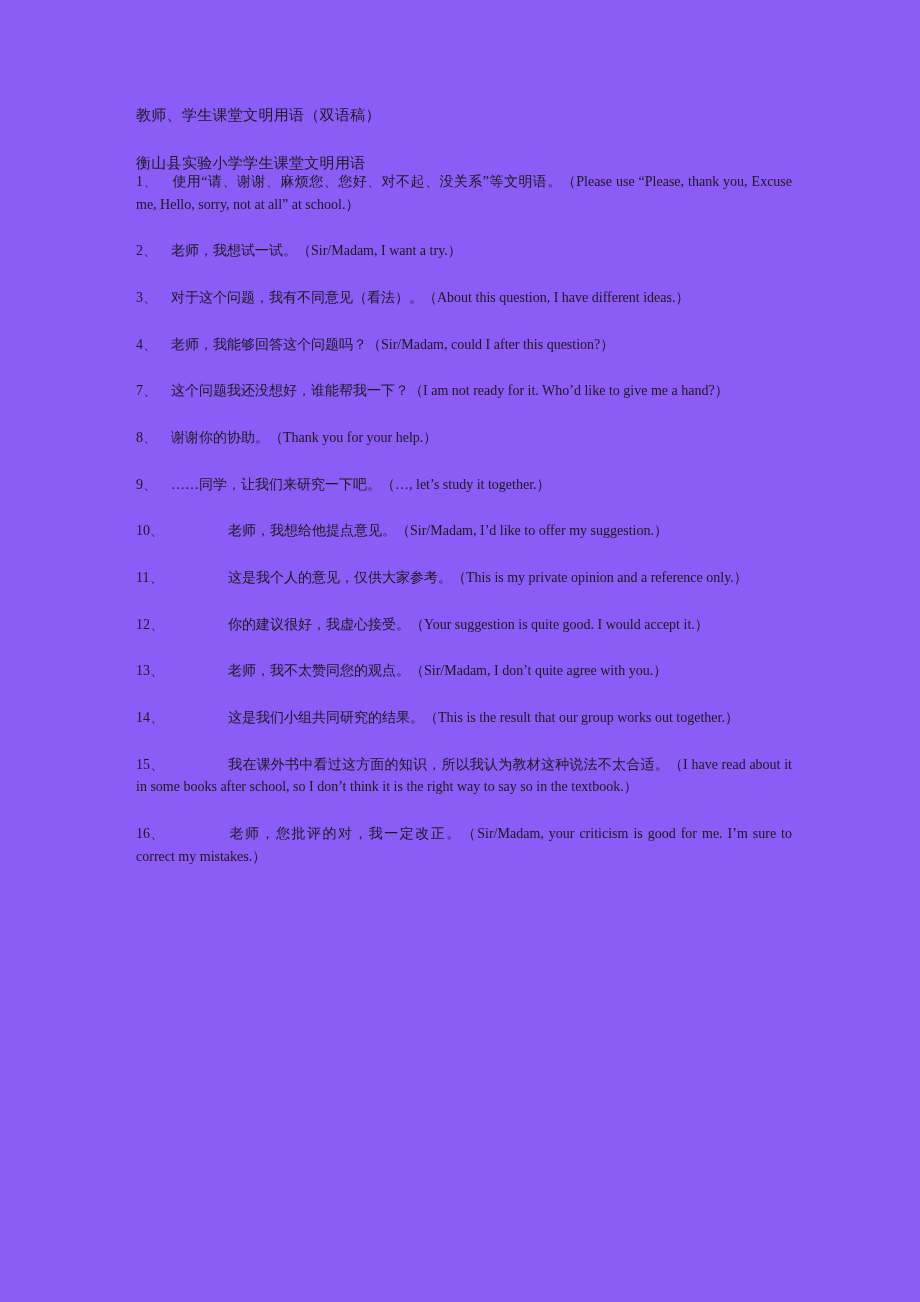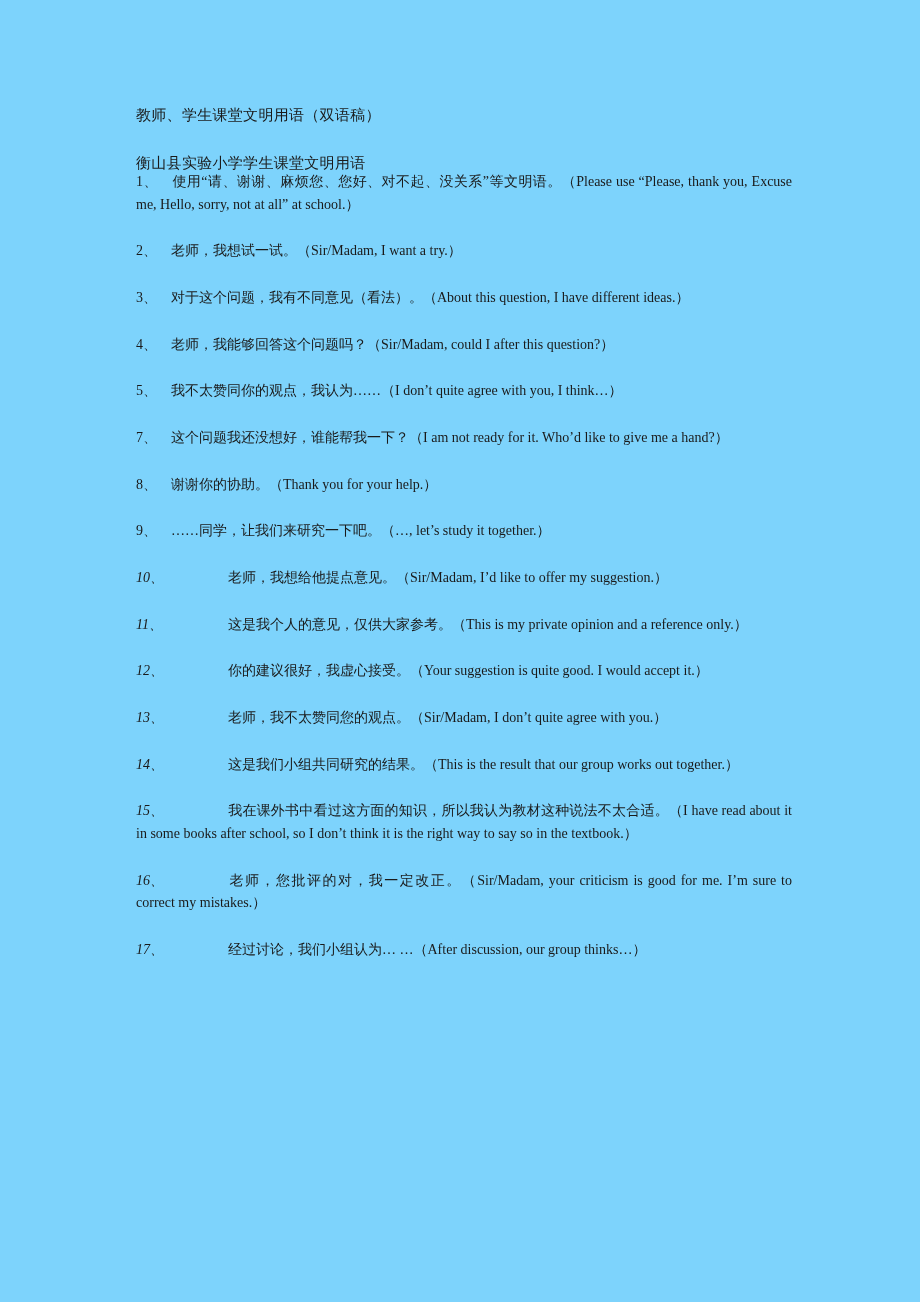--- a/index.html
+++ b/index.html
@@ -11,21 +11,21 @@
     width: 920px;
     height: 1302px;
     font-family: "Liberation Serif", "DejaVu Serif", serif;
     color: #1a1a1a;
     -webkit-font-smoothing: antialiased;
   }
   .page {
     position: relative;
     width: 920px;
     height: 1302px;
-    background: #7dd3fc;
+    background: #8b5cf6;
     box-sizing: border-box;
     padding: 108px 128px 0 136px;
   }
   .doc-title,
   .doc-subtitle {
     font-size: 15px;
     line-height: 1.0;
     letter-spacing: 0.3px;
     margin: 0;
     font-weight: normal;
@@ -49,47 +49,44 @@
   .item:last-child { margin-bottom: 0; }
 
   
   .num {
     white-space: pre;
   }
   
   .item.wide .num {
     display: inline-block;
     min-width: 92px;
-    font-style: italic;
   }
   .gap-sm { white-space: pre; }
 
   .body-text { }
 </style>
 </head>
 <body>
 
 <div class="page">
 
   <p class="doc-title">教师、学生课堂文明用语（双语稿）</p>
 
   <p class="doc-subtitle">衡山县实验小学学生课堂文明用语</p>
 
   <ol class="item-list">
       <li class="item"><span class="num">1、</span><span class="gap-sm"> </span><span class="body-text">使用“请、谢谢、麻烦您、您好、对不起、没关系”等文明语。（Please use  “Please, thank you, Excuse me, Hello, sorry, not at all”  at school.）</span></li>
       <li class="item"><span class="num">2、</span><span class="gap-sm"> </span><span class="body-text">老师，我想试一试。（Sir/Madam, I want a try.）</span></li>
       <li class="item"><span class="num">3、</span><span class="gap-sm"> </span><span class="body-text">对于这个问题，我有不同意见（看法）。（About this question, I have different ideas.）</span></li>
       <li class="item"><span class="num">4、</span><span class="gap-sm"> </span><span class="body-text">老师，我能够回答这个问题吗？（Sir/Madam, could I after this question?）</span></li>
-      <li class="item"><span class="num">5、</span><span class="gap-sm"> </span><span class="body-text">我不太赞同你的观点，我认为……（I don’t quite agree with you, I think…）</span></li>
       <li class="item"><span class="num">7、</span><span class="gap-sm"> </span><span class="body-text">这个问题我还没想好，谁能帮我一下？（I am not ready for it. Who’d like to give me a hand?）</span></li>
       <li class="item"><span class="num">8、</span><span class="gap-sm"> </span><span class="body-text">谢谢你的协助。（Thank you for your help.）</span></li>
       <li class="item"><span class="num">9、</span><span class="gap-sm"> </span><span class="body-text">……同学，让我们来研究一下吧。（…, let’s study it together.）</span></li>
       <li class="item wide"><span class="num">10、</span><span class="body-text">老师，我想给他提点意见。（Sir/Madam, I’d like to offer my suggestion.）</span></li>
       <li class="item wide"><span class="num">11、</span><span class="body-text">这是我个人的意见，仅供大家参考。（This is my private opinion and a reference only.）</span></li>
       <li class="item wide"><span class="num">12、</span><span class="body-text">你的建议很好，我虚心接受。（Your suggestion is quite good. I would accept it.）</span></li>
       <li class="item wide"><span class="num">13、</span><span class="body-text">老师，我不太赞同您的观点。（Sir/Madam, I don’t quite agree with you.）</span></li>
       <li class="item wide"><span class="num">14、</span><span class="body-text">这是我们小组共同研究的结果。（This is the result that our group works out together.）</span></li>
       <li class="item wide"><span class="num">15、</span><span class="body-text">我在课外书中看过这方面的知识，所以我认为教材这种说法不太合适。（I have read about it in some books after school, so I don’t think it is the right way to say so in the textbook.）</span></li>
       <li class="item wide"><span class="num">16、</span><span class="body-text">老师，您批评的对，我一定改正。（Sir/Madam, your criticism is good for me. I’m sure to correct my mistakes.）</span></li>
-      <li class="item wide"><span class="num">17、</span><span class="body-text">经过讨论，我们小组认为… …（After discussion, our group thinks…）</span></li>
     </ol>
 
 </div>
 
 </body></html>

